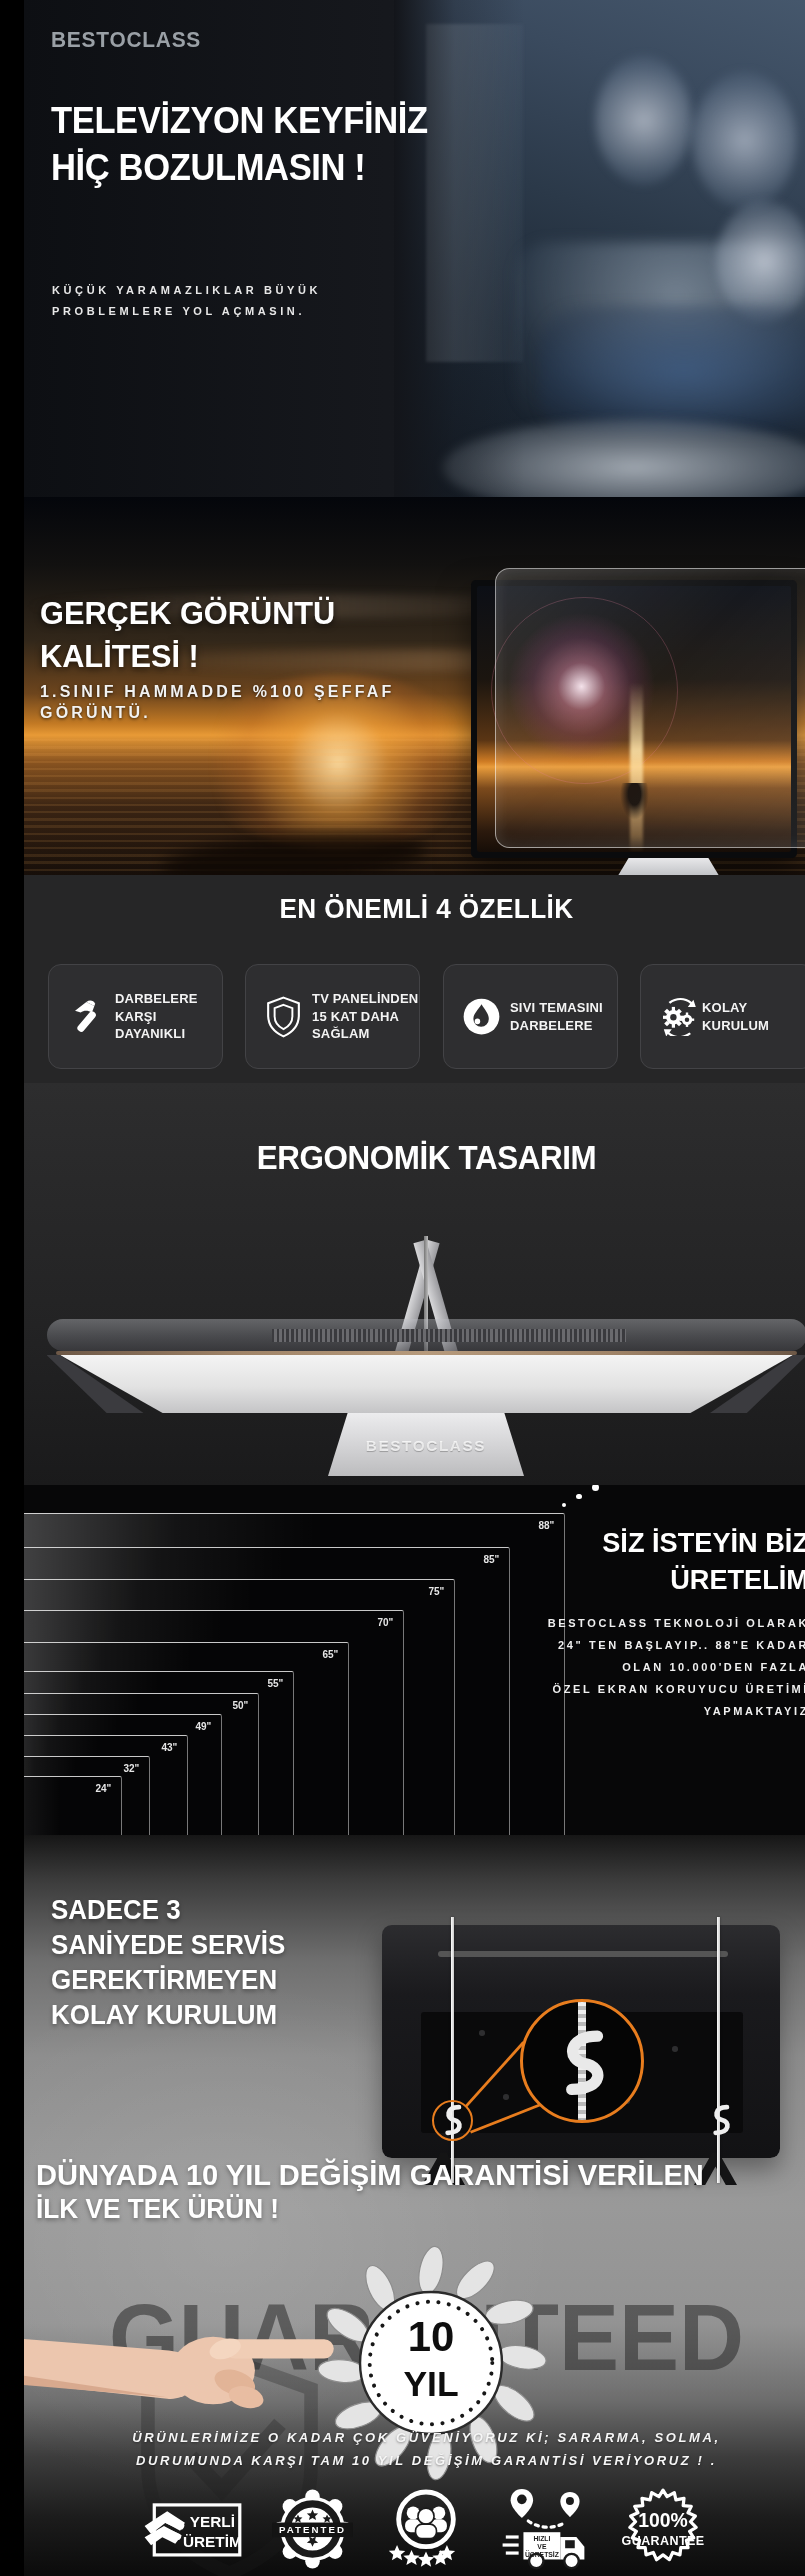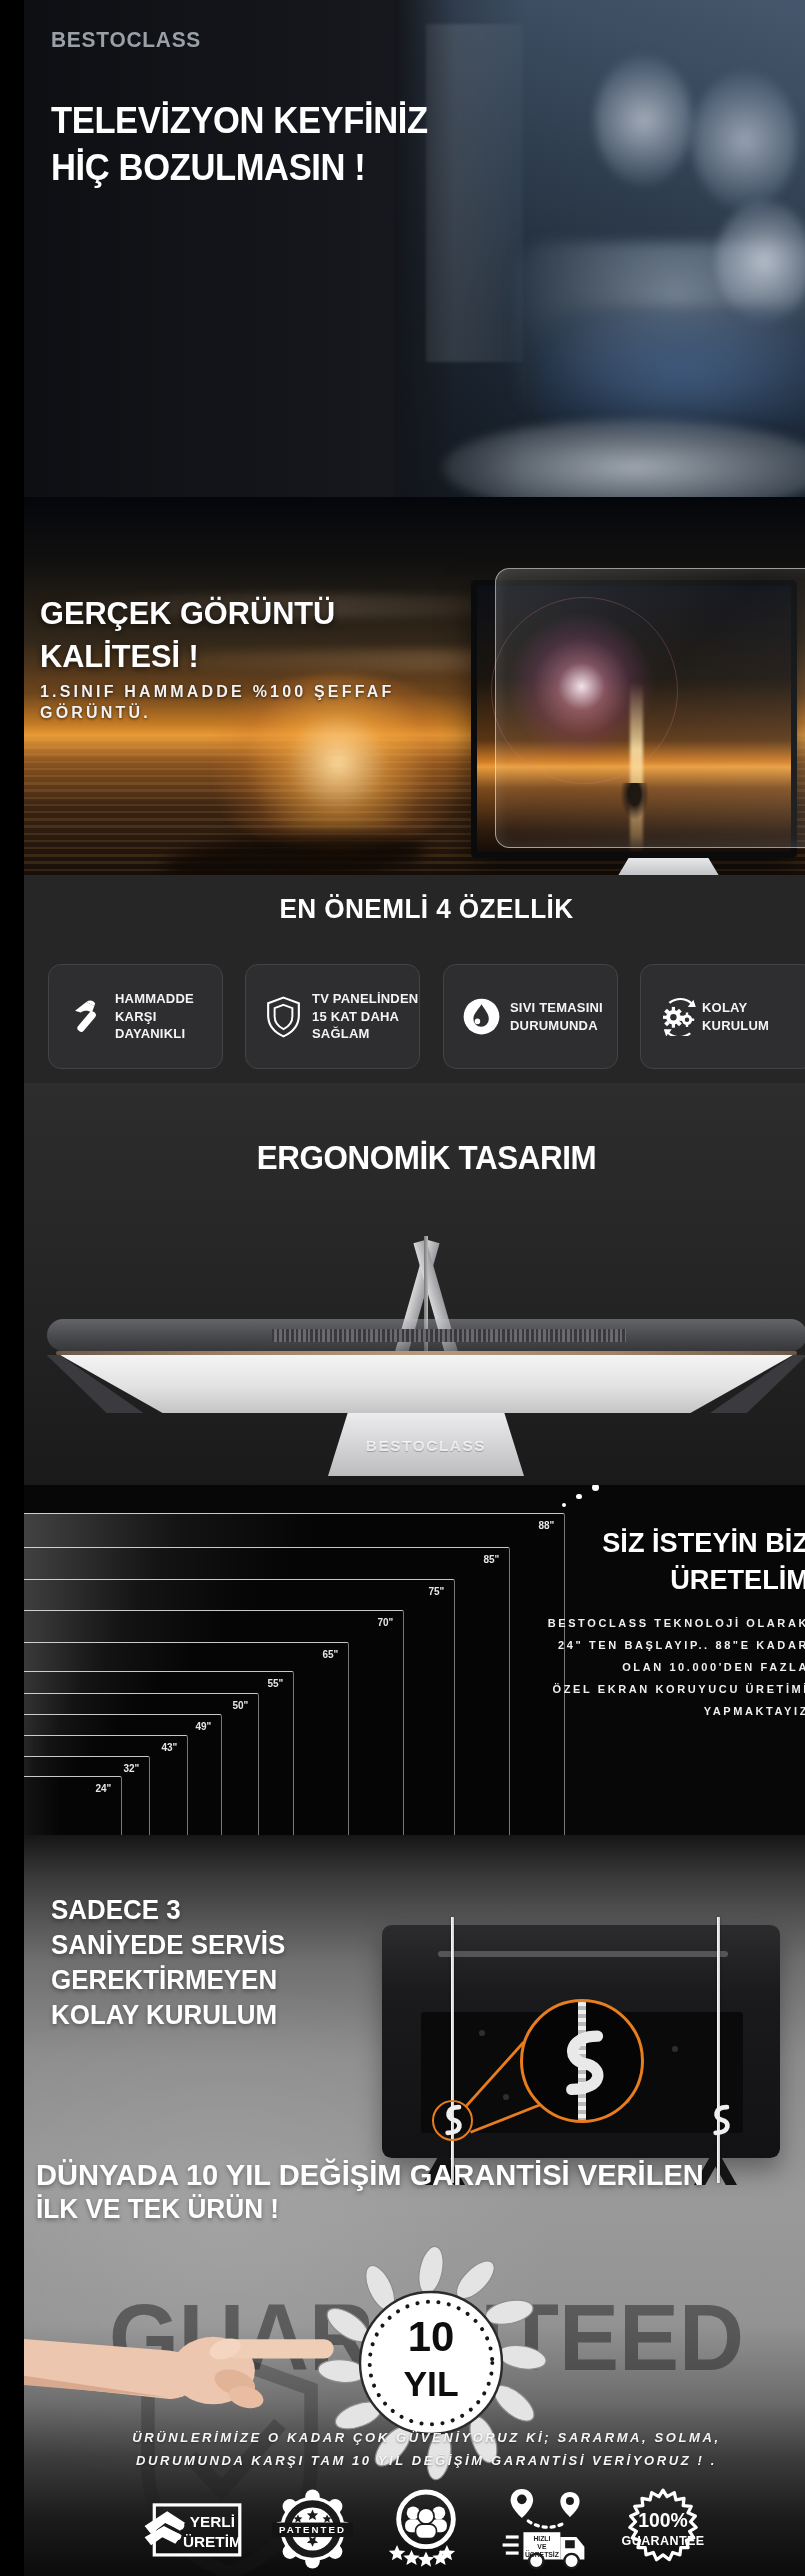--- a/index.html
+++ b/index.html
@@ -174,20 +174,24 @@
       <div class="p3"></div>
       <div class="jeans"></div>
       <div class="rug"></div>
       <div class="fade"></div>
     </div>
     <div class="abs hero-logo">BESTOCLASS</div>
     <div class="abs hero-title">
       <div>TELEVİZYON KEYFİNİZ</div>
       <div>HİÇ BOZULMASIN !</div>
     </div>
+    <div class="abs hero-sub">
+      <div>KÜÇÜK YARAMAZLIKLAR BÜYÜK</div>
+      <div>PROBLEMLERE YOL AÇMASIN.</div>
+    </div>
   </div>
 
   <div class="abs sunset">
     <div class="sunglow"></div>
     <div class="cloud1"></div>
     <div class="cloud2"></div>
     <div class="sea-sheen"></div>
     <div class="fg-kayak"></div>
 
     <div class="abs tv2">
@@ -218,21 +222,21 @@
       <div class="icon">
         <svg width="37" height="37" viewBox="0 0 46 46">
           <g fill="#fff">
             <rect x="20" y="14" width="9" height="30" rx="4" transform="rotate(40 24 29)"></rect>
             <path d="M10 16 L24 5 L34 10 L31 18 C26 15 21 15 17 18 Z"></path>
             <path d="M24 5 C28 2 33 3 35 7 L34 10 Z"></path>
           </g>
         </svg>
       </div>
       <div class="txt">
-        <span>HAMMADDE KARŞI</span>
+        <span>DARBELERE KARŞI</span>
         <span>DAYANIKLI</span>
       </div>
     </div>
 
     <div class="abs card c2">
       <div class="icon">
         <svg width="39" height="42" viewBox="0 0 48 52">
           <path d="M24 2 L43 9 V24 C43 37 35 45 24 50 C13 45 5 37 5 24 V9 Z" fill="none" stroke="#fff" stroke-width="2.6"></path>
           <path d="M24 11 L35 15 V25 C35 33 30 38 24 41 C18 38 13 33 13 25 V15 Z" fill="none" stroke="#fff" stroke-width="2.4"></path>
         </svg>
@@ -247,21 +251,21 @@
     <div class="abs card c3">
       <div class="icon">
         <svg width="39" height="39" viewBox="0 0 48 48">
           <circle cx="24" cy="24" r="22" fill="#fff"></circle>
           <path d="M24 9 C29 17 33 21 33 27 A9.5 9.5 0 1 1 14 27 C14 21 19 17 24 9 Z" fill="#2e2e30"></path>
           <circle cx="19" cy="30" r="3.4" fill="#fff"></circle>
         </svg>
       </div>
       <div class="txt">
         <span>SIVI TEMASINI</span>
-        <span>DURUMUNDA</span>
+        <span>DARBELERE</span>
       </div>
     </div>
 
     <div class="abs card c4">
       <div class="icon">
         <svg width="40" height="39" viewBox="0 0 50 48">
           <g fill="#fff">
             <g>
               <circle cx="18" cy="25" r="9"></circle>
               <rect x="16" y="12" width="4" height="6"></rect>

